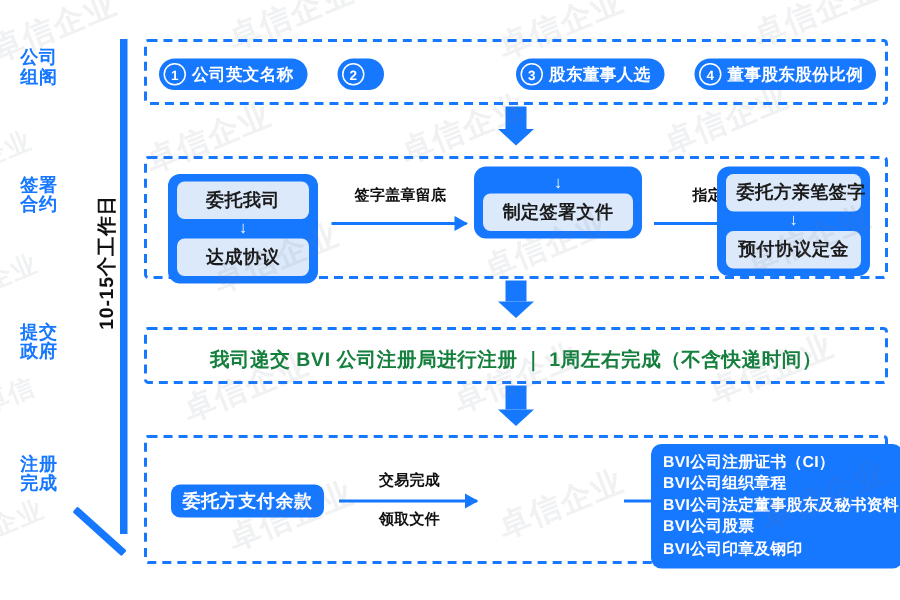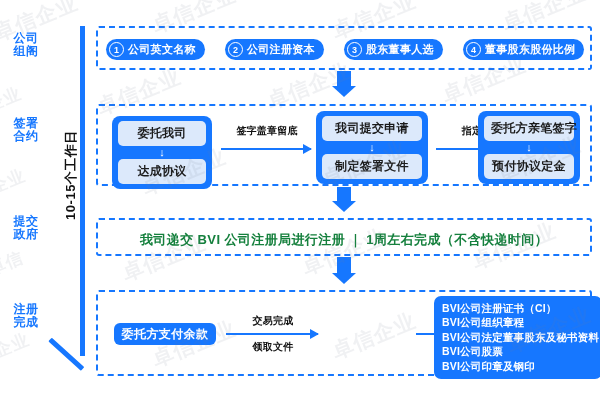--- a/index.html
+++ b/index.html
@@ -170,21 +170,20 @@
     <div class="timeline-text">10-15个工作日</div>
   </div>
 
   <div class="row" style="left:96px;top:26px;width:496px;height:44px;">
     <div class="num-pill" style="left:8px;top:11px;">
       <span class="num-circle">1</span>
       <span class="num-text">公司英文名称</span>
     </div>
     <div class="num-pill" style="left:127px;top:11px;">
       <span class="num-circle">2</span>
-      <span class="num-text">公司注册资本</span>
     </div>
     <div class="num-pill" style="left:246px;top:11px;">
       <span class="num-circle">3</span>
       <span class="num-text">股东董事人选</span>
     </div>
     <div class="num-pill" style="left:365px;top:11px;">
       <span class="num-circle">4</span>
       <span class="num-text">董事股东股份比例</span>
     </div>
   </div>
@@ -199,21 +198,20 @@
     <div class="card" style="left:14px;top:10px;width:100px;">
       <div class="card-item">委托我司</div>
       <div class="card-sep">↓</div>
       <div class="card-item">达成协议</div>
     </div>
 
     <div class="arrow-label" style="left:121px;top:18px;width:96px;">签字盖章留底</div>
     <div class="h-arrow" style="left:123px;top:42px;width:90px;"></div>
 
     <div class="card" style="left:218px;top:5px;width:112px;">
-      <div class="card-item">我司提交申请</div>
       <div class="card-sep">↓</div>
       <div class="card-item">制定签署文件</div>
     </div>
 
     <div class="arrow-label" style="left:336px;top:18px;width:86px;">指定地</div>
     <div class="h-arrow" style="left:338px;top:42px;width:84px;"></div>
 
     <div class="card" style="left:375px;top:5px;width:0px;height:0px;opacity:0;"></div>
 
     <div class="card" style="left:380px;top:5px;width:102px;">

